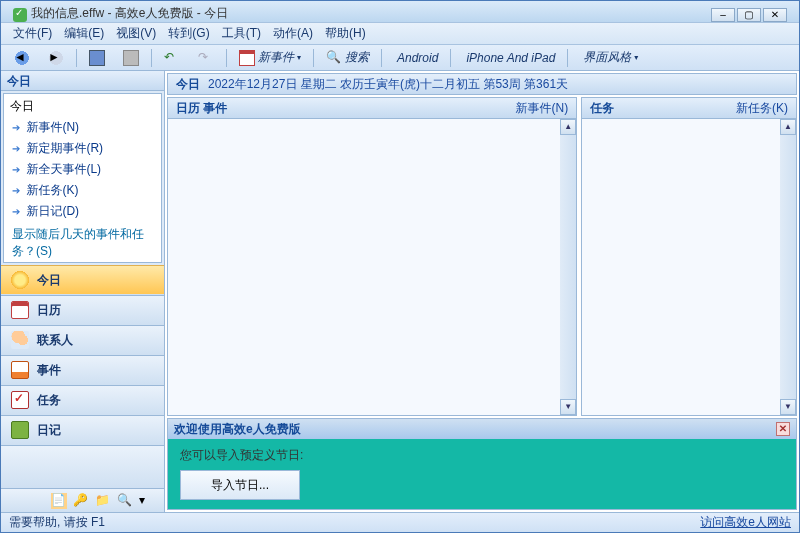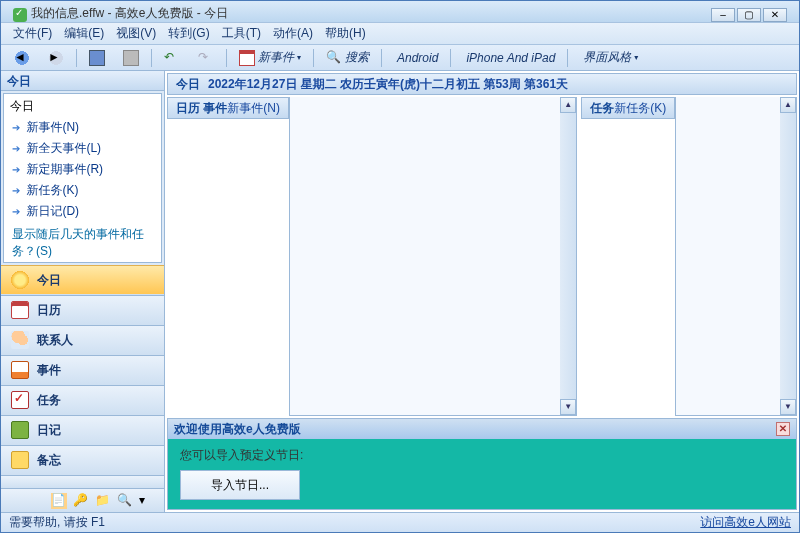--- a/index.html
+++ b/index.html
@@ -33,24 +33,24 @@
 .nav-btn { height: 30px; border-top: 1px solid #9ab8d8; border-bottom: 1px solid #cfe0f2; background: linear-gradient(#eaf2fb, #cfe0f2); display: flex; align-items: center; padding: 0 10px; color: #1a3a6e; cursor: pointer; font-weight: bold; }
 .nav-btn.active { background: linear-gradient(#ffe9a8, #ffc653); border-top-color: #e0b050; }
 .nav-btn .nav-icon { width: 18px; height: 18px; margin-right: 8px; display: inline-block; border-radius: 2px; }
 .nav-spacer { flex: 1; background: linear-gradient(#eaf2fb, #cfe0f2); border-top: 1px solid #9ab8d8;}
 .nav-bottom { height: 24px; background: linear-gradient(#eaf2fb, #cfe0f2); border-top: 1px solid #9ab8d8; display: flex; align-items: center; justify-content: flex-end; padding-right: 6px; }
 .nav-bottom .mini-icon { width: 16px; height: 16px; margin: 0 3px; display: inline-block; cursor: pointer; }
 
 .main { flex: 1; display: flex; flex-direction: column; background: #fff; }
 .date-bar { height: 22px; background: linear-gradient(#e4effb, #c5daf1); border: 1px solid #9ab8d8; margin: 2px 2px 0 2px; padding: 2px 8px; display: flex; align-items: center; }
 .date-bar .today-lbl { font-weight: bold; color: #154a98; margin-right: 8px; }
-.date-bar .date-txt { color: #1a4aa0; font-weight: bold; }
+.date-bar .date-txt { color: #1a4aa0; }
 
 .cols { display: flex; flex: 1; margin: 2px; gap: 4px; min-height: 0; }
-.col { flex: 1; display: flex; flex-direction: row; min-height: 0; border-radius: 23px; }
+.col { flex: 1; display: flex; flex-direction: column; min-height: 0; border-radius: 23px; }
 .col-left { flex: 1.9; }
 .col-head { height: 22px; background: linear-gradient(#e4effb, #c5daf1); border: 1px solid #9ab8d8; display: flex; align-items: center; padding: 0 8px; }
 .col-head .h-left { font-weight: bold; color: #154a98; }
 .col-head .h-right { margin-left: auto; color: #1a4aa0; cursor: pointer; }
 .col-body { flex: 1; border: 1px solid #9ab8d8; border-top: none; background: #f5f9fe; position: relative; }
 .col-body .scroll { position: absolute; right: 0; top: 0; bottom: 0; width: 16px; background: linear-gradient(90deg,#e0ebf7,#cfe0f2); }
 .scroll .sb-btn { height: 16px; background: linear-gradient(#f0f6fc,#d0e0f0); border: 1px solid #9ab8d8; text-align: center; font-size: 8px; line-height: 14px; color: #336; }
 .scroll .sb-track { position: absolute; top: 16px; bottom: 16px; left: 0; right: 0; }
 .scroll .sb-bot { position: absolute; bottom: 0; left: 0; right: 0; }
 
@@ -140,22 +140,22 @@
     </span>
 </div>
 
 <div class="layout">
 
   <div class="sidebar">
     <div class="side-head">今日</div>
     <div class="side-panel">
       <div class="panel-title">今日</div>
       <div class="side-link">新事件(N)</div>
+      <div class="side-link">新定期事件(R)</div>
       <div class="side-link">新全天事件(L)</div>
-      <div class="side-link">新定期事件(R)</div>
       <div class="side-link">新任务(K)</div>
       <div class="side-link">新日记(D)</div>
       <div class="side-opt">显示随后几天的事件和任务？(S)</div>
 
     </div>
     <div class="nav-btn active">
         <span class="nav-icon i-sun"></span>
         <span>今日</span>
       </div>
     <div class="nav-btn">
@@ -170,24 +170,20 @@
         <span class="nav-icon i-evt"></span>
         <span>事件</span>
       </div>
     <div class="nav-btn">
         <span class="nav-icon i-task"></span>
         <span>任务</span>
       </div>
     <div class="nav-btn">
         <span class="nav-icon i-diary"></span>
         <span>日记</span>
-      </div>
-    <div class="nav-btn">
-        <span class="nav-icon i-memo"></span>
-        <span>备忘</span>
       </div>
     <div class="nav-spacer"></div>
     <div class="nav-bottom">
       <span class="mini-icon" style="background:#ffd38a">📄</span>
       <span class="mini-icon" style="color:#d0a030">🔑</span>
       <span class="mini-icon" style="color:#d0a030">📁</span>
       <span class="mini-icon">🔍</span>
       <span class="mini-icon">▾</span>
     </div>
   </div>

